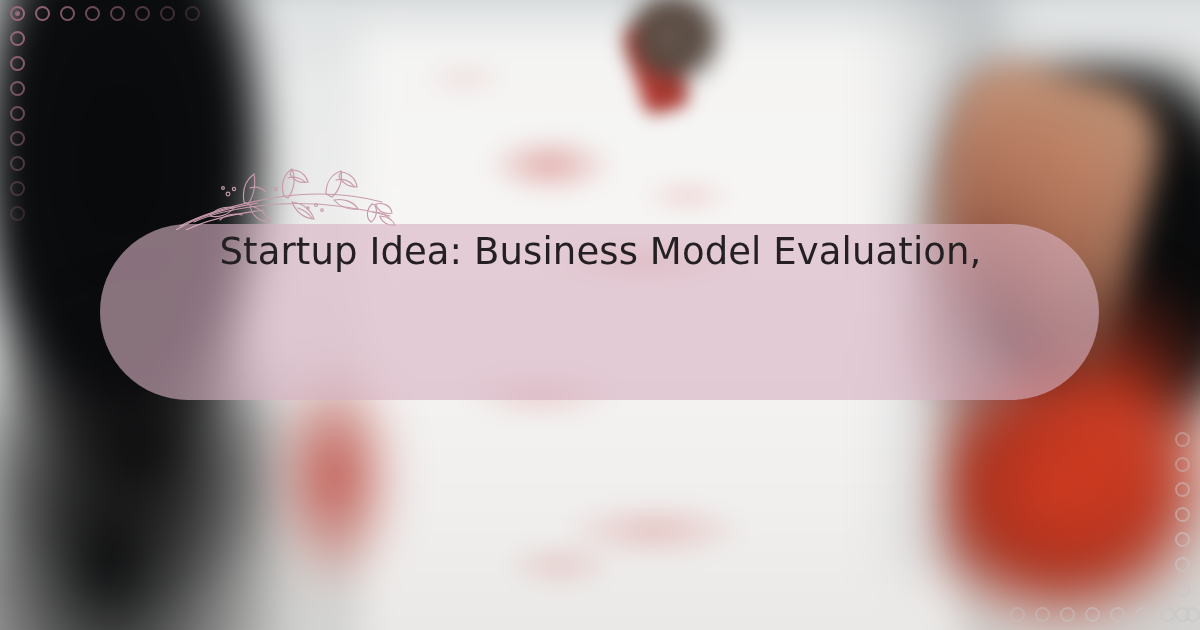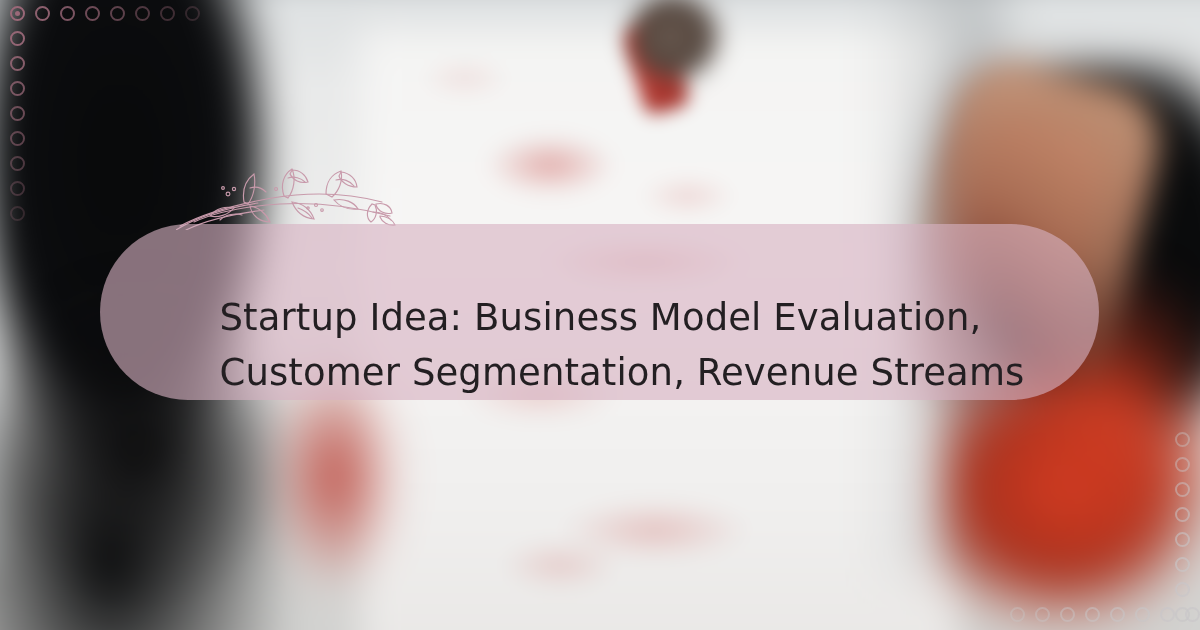--- a/index.html
+++ b/index.html
@@ -200,21 +200,21 @@
 
   
   .title-pill {
     position: absolute;
     left: 100px; top: 224px;
     width: 999px; height: 176px;
     border-radius: 88px;
     background: rgba(214,178,194,0.62);
     box-shadow: 0 0 0 rgba(0,0,0,0);
     display: flex;
-    align-items: flex-end;
+    align-items: flex-start;
     justify-content: center;
   }
   .title-text {
     text-align: center;
     color: #231f22;
     font-size: 37px;
     line-height: 55px;
     font-weight: 400;
     letter-spacing: 0.1px;
     padding: 0 34px;
@@ -343,17 +343,16 @@
       <circle cx="132" cy="48" r="1.2"></circle>
 
       <path d="M0 70 C 22 56, 50 48, 82 43"></path>
       <path d="M10 70 C 30 60, 56 54, 88 50"></path>
     </g>
   </svg>
 
   <div class="title-pill">
     <div class="title-text">
       <span class="title-line">Startup Idea: Business Model Evaluation,</span>
-      <span class="title-line">Customer Segmentation, Revenue Streams</span>
     </div>
   </div>
 
 </div>
 
 </body></html>

